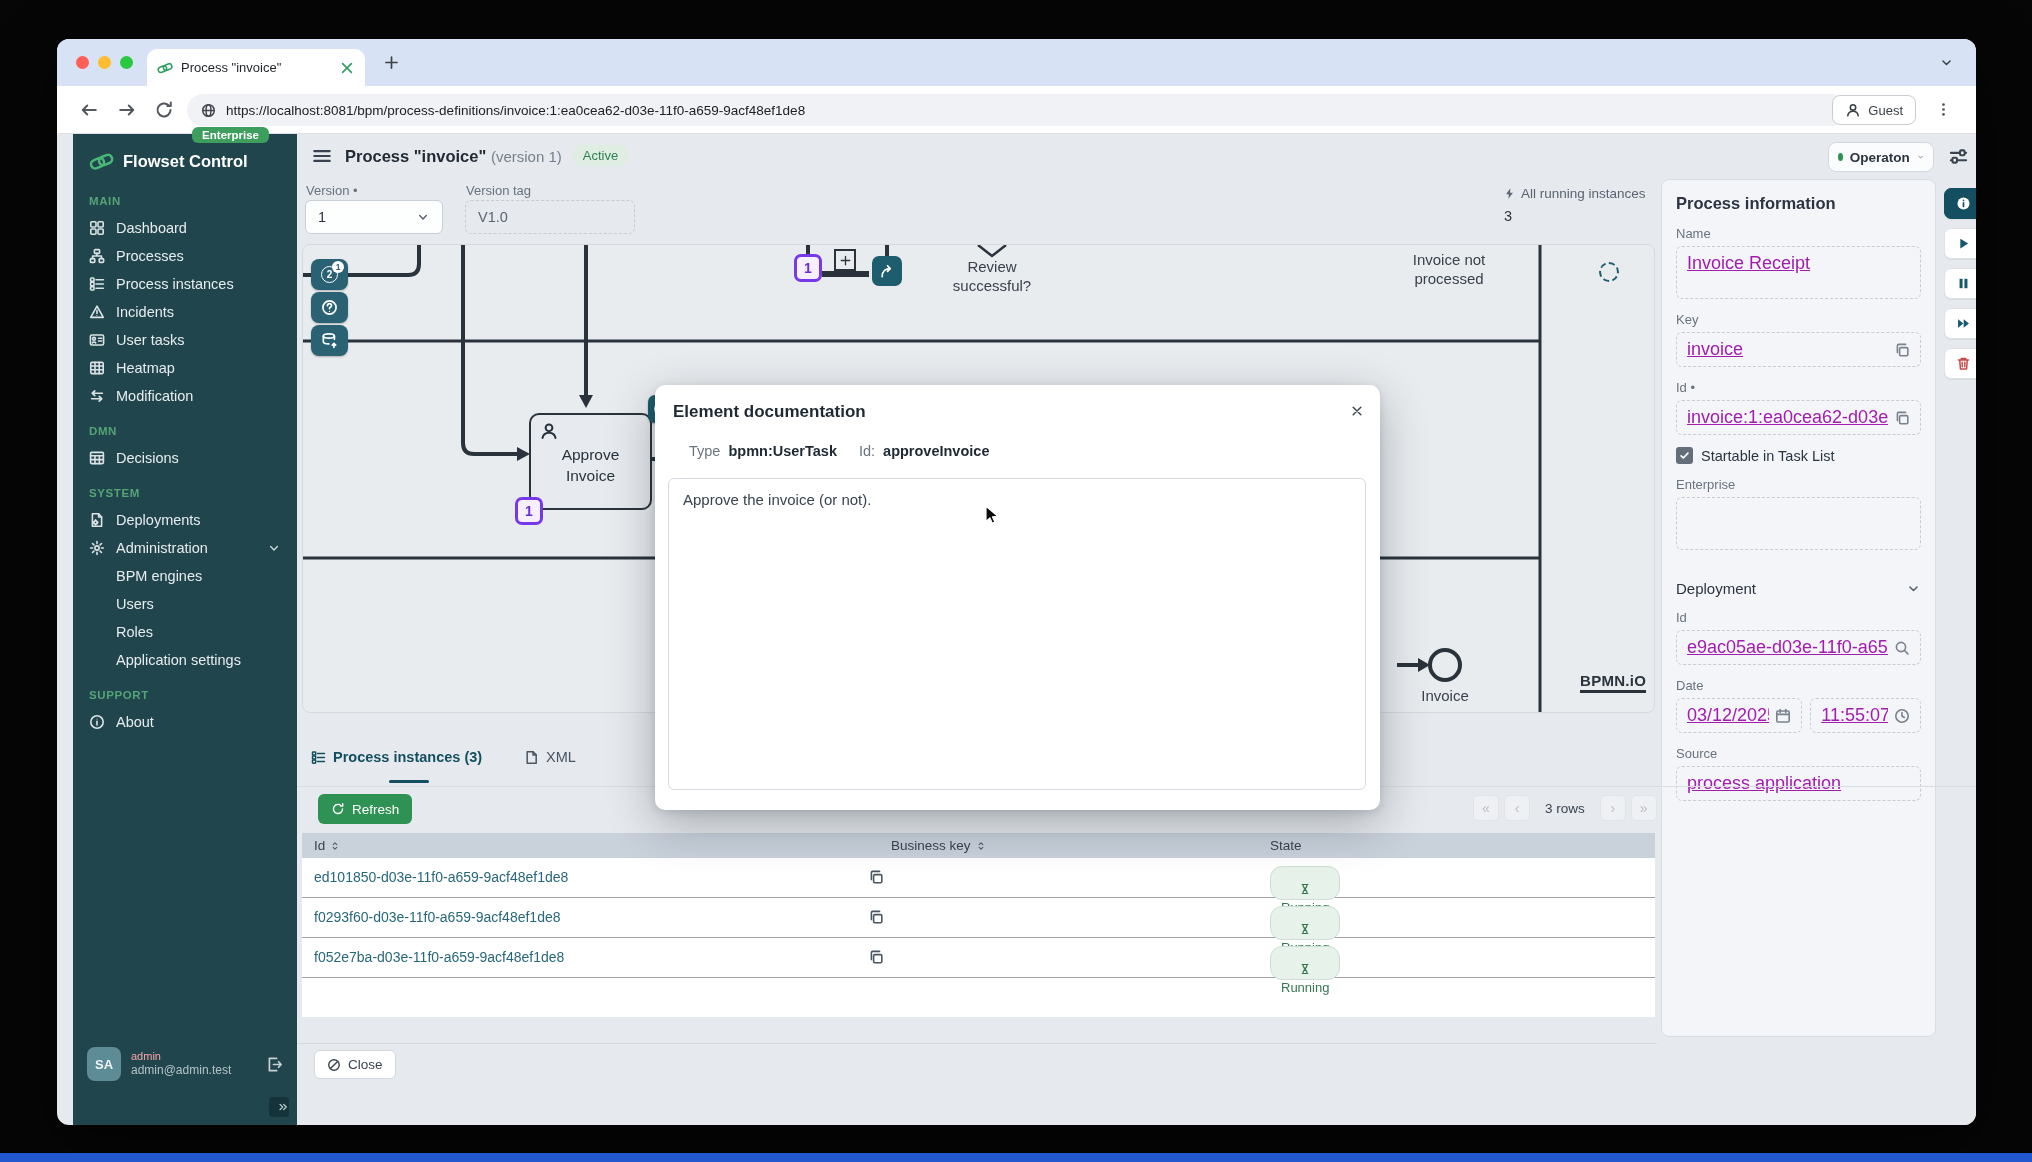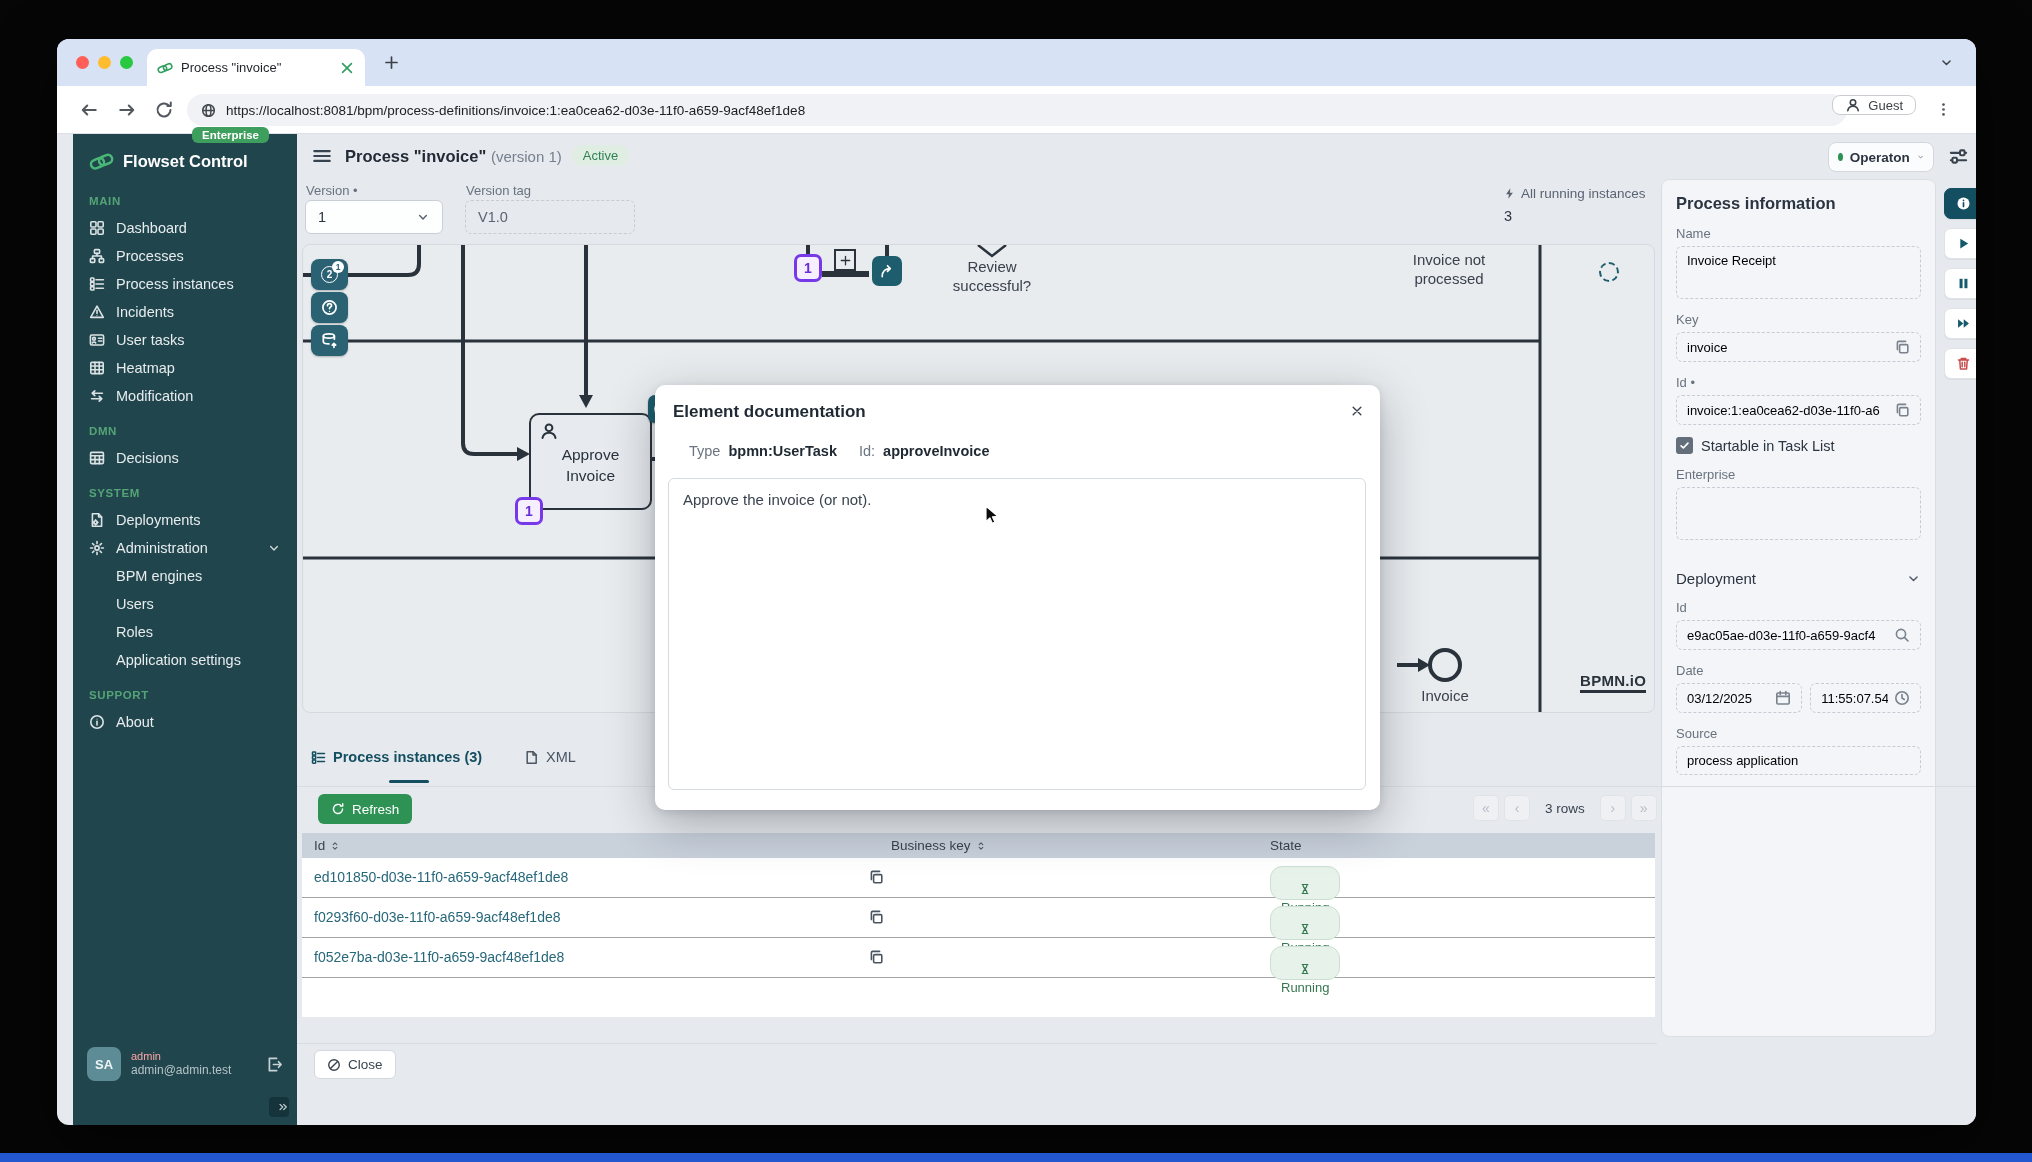--- a/index.html
+++ b/index.html
@@ -22,21 +22,21 @@
   .tab-close { width:13px; height:13px; color:#444a52; flex:0 0 auto; }
   .newtab { position:absolute; left:326px; top:15px; width:17px; height:17px; color:#3c4247; }
   .tabsearch { position:absolute; right:22px; top:16px; width:15px; height:15px; color:#3c4247; }
 
   .toolbar { position:absolute; left:0; top:47px; width:100%; height:48px; background:#fff; border-bottom:1px solid #dde0e4; }
   .nav-ic { position:absolute; top:14px; width:20px; height:20px; color:#53575e; }
   .urlbar { position:absolute; left:130px; top:8px; width:1660px; height:32px; background:#f0f2f5;
             border-radius:16px; display:flex; align-items:center; padding:0 14px; gap:10px; }
   .urlbar .ic { width:15px; height:15px; color:#43474e; flex:0 0 auto; }
   .url-text { font-size:13.5px; color:#202124; white-space:nowrap; overflow:hidden; }
-  .guest { position:absolute; right:60px; top:9px; height:20px; border:1px solid #c9cdd2; border-radius:8px;
+  .guest { position:absolute; right:60px; top:9px; height:30px; border:1px solid #c9cdd2; border-radius:8px;
            display:flex; align-items:center; gap:7px; padding:0 12px; background:#fff; }
   .guest .ic { width:16px; height:16px; color:#3c4247; }
   .guest span { font-size:13px; color:#3c4247; }
   .kebab { position:absolute; right:24px; top:15px; width:17px; height:17px; color:#53575e; }
 
   
   .app { position:absolute; left:16px; top:95px; width:1919px; height:991px; background:#e6e9ed; }
 
   
   .sidebar { position:absolute; left:0; top:0; width:224px; height:991px; background:#20454d; color:#e7ecee; }
@@ -120,21 +120,21 @@
   .end-event { position:absolute; left:1125px; top:403px; width:34px; height:34px; border:4px solid #2a333c; border-radius:50%; }
   .bpmn-logo { position:absolute; left:1277px; top:427px; font-size:15px; font-weight:bold; color:#2a333c;
                border-bottom:3px solid #2a333c; padding-bottom:1px; letter-spacing:.3px; }
 
   
   .panel { position:absolute; left:1364px; top:45px; width:275px; height:858px; background:#f3f5f8;
            border:1px solid #d9dee3; border-radius:8px; padding:14px; }
   .panel-title { font-size:16.5px; font-weight:bold; color:#2b3440; }
   .f-label { margin:13px 0 5px; font-size:13px; color:#69737f; }
   .f-box { border:1.5px dashed #c6ccd5; border-radius:6px; background:transparent; padding:6px 10px;
-           font-size:13px; color:#000000; display:flex; align-items:center; gap:6px; }
+           font-size:18px; color:#a21caf; display:flex; align-items:center; gap:6px;text-decoration:underline; }
   .f-box .val { flex:1; white-space:nowrap; overflow:hidden; }
   .f-box .ic { width:16px; height:16px; color:#7a828d; flex:0 0 auto; }
   .f-area { height:53px; align-items:flex-start; }
   .chk-row { display:flex; align-items:center; gap:8px; margin:12px 0 2px; }
   .chk { width:17px; height:17px; background:#646e7a; border-radius:3px; color:#fff; display:flex;
          align-items:center; justify-content:center; }
   .chk .ic { width:11px; height:11px; }
   .chk-label { font-size:14.5px; color:#2b3440; }
   .dep-head { display:flex; align-items:center; margin-top:30px; font-size:15px; color:#2b3440; }
   .dep-head .ic { width:15px; height:15px; color:#545e6a; margin-left:auto; }

